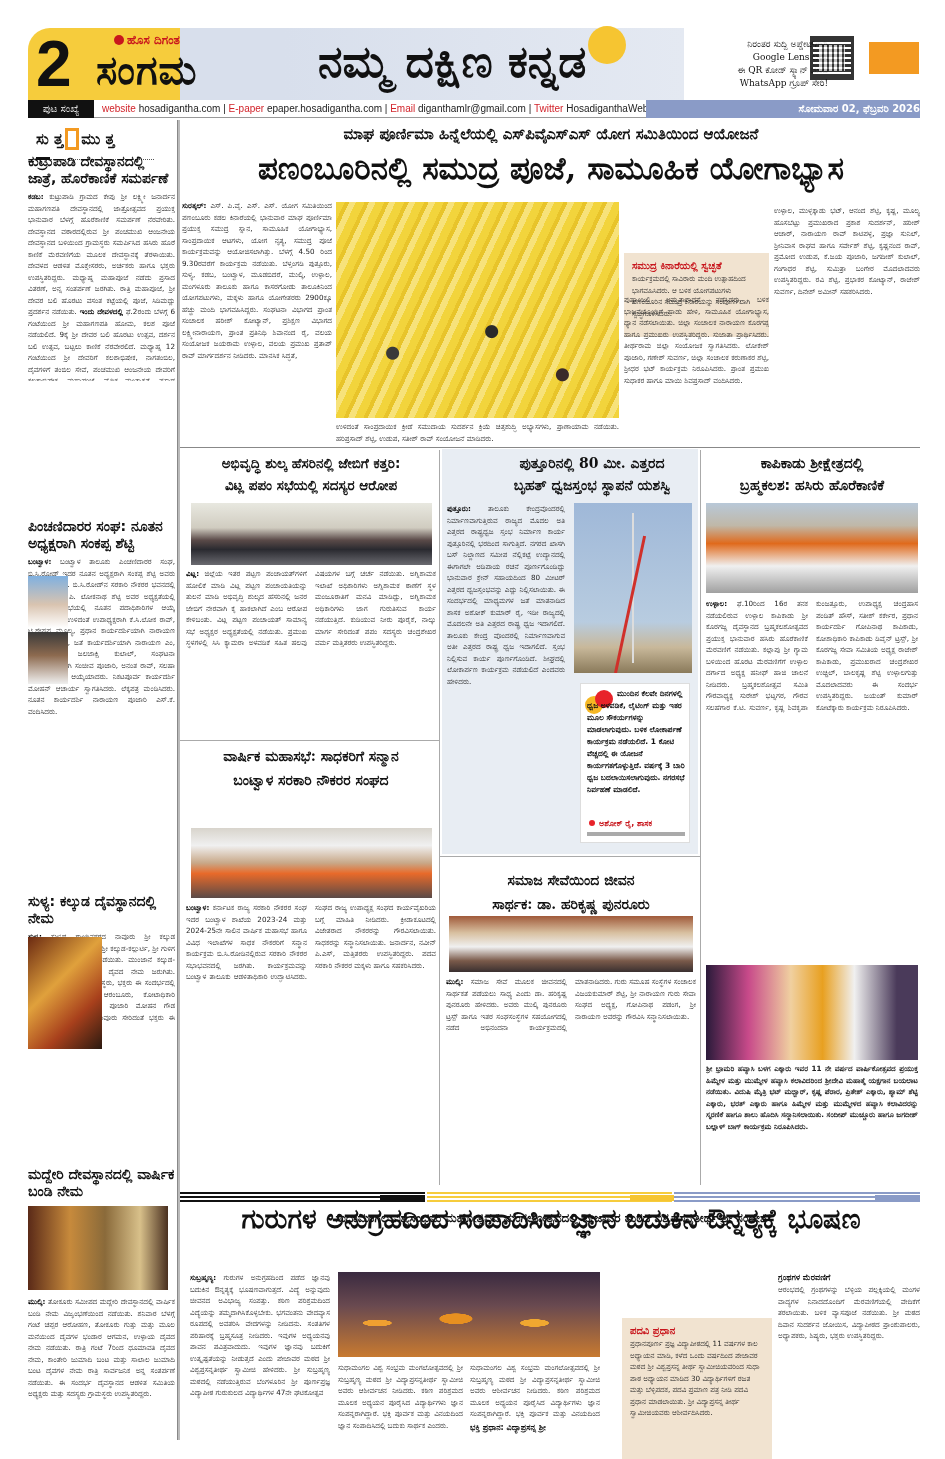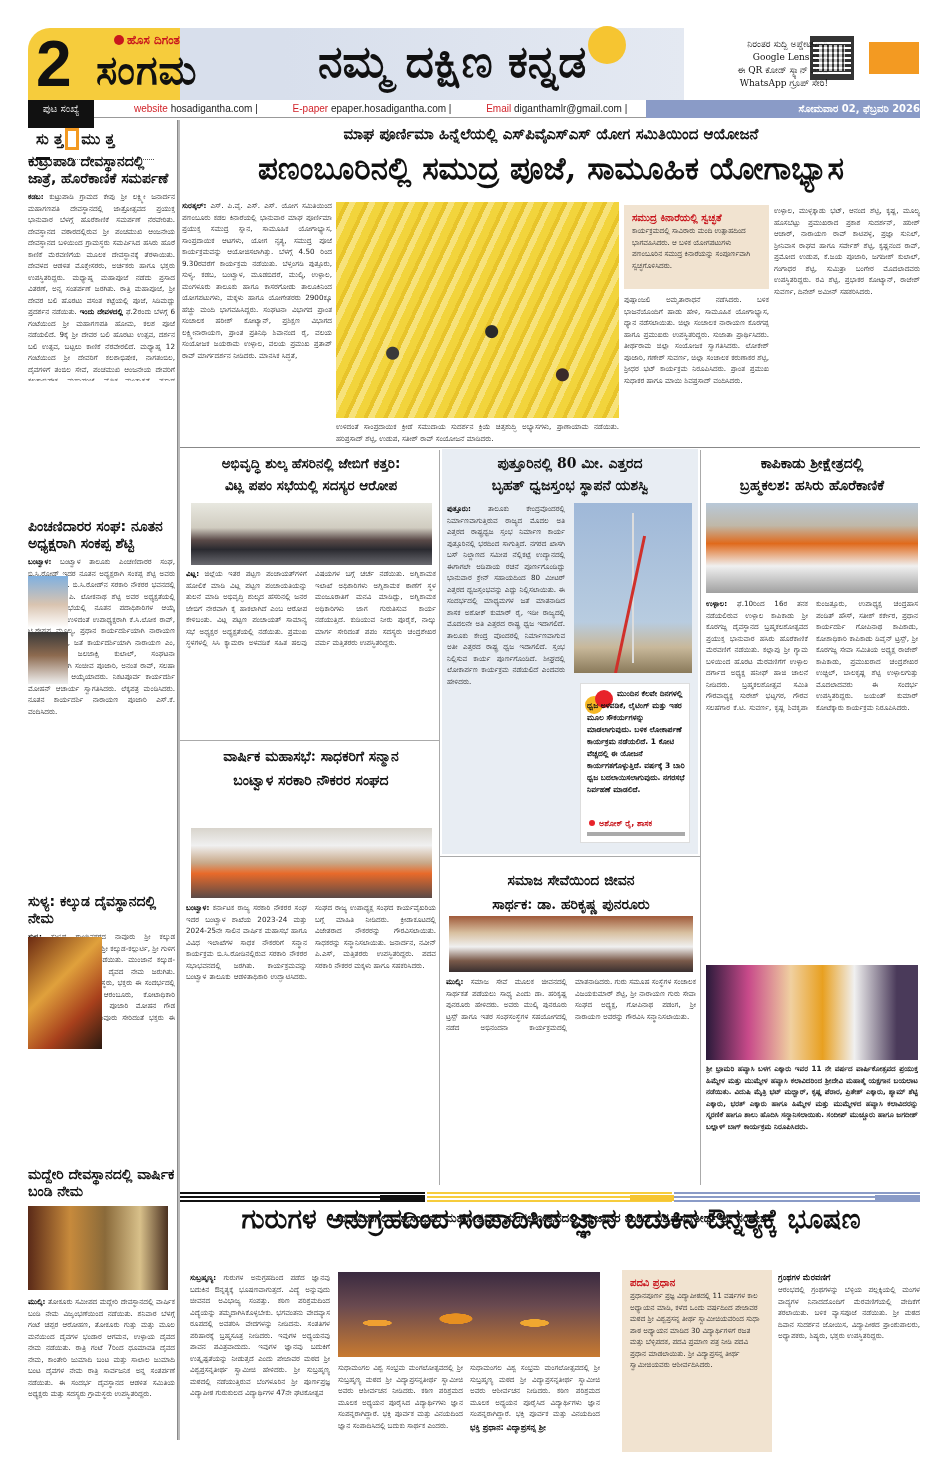--- a/index.html
+++ b/index.html
@@ -17,23 +17,23 @@
   .brand-top .dot { display:inline-block; width:10px; height:10px; border-radius:50%; background:#c8161d; margin-right:3px; vertical-align:-1px; }
   .brand-main { position: absolute; left: 68px; top: 22px; font: bold 40px/1 "DejaVu Serif", serif; color: #111; letter-spacing: 1px; }
   .section-title { position: absolute; left: 290px; top: 12px; font: bold 44px/1 "DejaVu Serif", serif; color: #111; }
   .qr-text { position: absolute; left: 640px; top: 10px; width: 160px; text-align: right; font: 9px/13px "DejaVu Serif", serif; color: #111; }
   .qr-box { position: absolute; left: 782px; top: 8px; width: 44px; height: 44px; background:
       repeating-linear-gradient(0deg,#111 0 3px,#fff 3px 5px), #fff; opacity:.85; border: 3px solid #111; }
   .qr-box::before { content:""; position:absolute; inset:6px; background: repeating-linear-gradient(90deg,#fff 0 3px,#111 3px 5px); opacity:.7; }
   .orange-block { position: absolute; left: 841px; top: 14px; width: 50px; height: 32px; background: #f39a22; }
 
   .infobar { position: absolute; left: 28px; top: 100px; width: 892px; height: 18px; border-bottom: 1px solid #999; }
-  .infobar .tag { position: absolute; left: 0; top: 0; width: 66px; height: 28px; background: #111; color: #fff; font: 10px/18px "DejaVu Sans", sans-serif; text-align: center; }
+  .infobar .tag { position: absolute; left: 0; top: 0; width: 66px; height: 18px; background: #111; color: #fff; font: 10px/18px "DejaVu Sans", sans-serif; text-align: center; }
   .infobar .links { position: absolute; left: 74px; top: 0; font: 10px/18px "Liberation Sans", sans-serif; color: #222; white-space: nowrap; }
-  .infobar .links .k { color: #d2232a; margin-left: 32px; }
+  .infobar .links .k { color: #d2232a; }
   .infobar .date { position: absolute; left: 618px; top: 0; width: 274px; height: 18px; background: #8a9bc7; color: #fff; font: bold 10px/18px "DejaVu Sans", sans-serif; text-align: right; }
 
   
   .abs { position: absolute; }
   .body-text { font: 7.2px/11.5px "DejaVu Sans", sans-serif; color: #222; text-align: justify; overflow: hidden; }
   .body-text b { color: #000; }
   .head { font-family: "DejaVu Sans", sans-serif; font-weight: bold; color: #111; text-align: center; }
   .photo { position: absolute; overflow: hidden; }
   .vrule { position: absolute; width: 1px; background: #aaa; }
   .hrule { position: absolute; height: 1px; background: #aaa; }
@@ -44,21 +44,21 @@
 
   .pull-quote { position:absolute; left:580px; top:683px; width:110px; height:160px; background:#fff; border:1px solid #ddd; }
   .pq-mark { position:absolute; left:4px; top:6px; width:28px; height:28px; }
   .pq-mark .c1 { position:absolute; left:0; top:6px; width:18px; height:18px; border-radius:50%; background:#f6b824; }
   .pq-mark .c2 { position:absolute; left:10px; top:0; width:18px; height:18px; border-radius:50%; background:#e8232a; }
   .pq-text { position:absolute; left:6px; top:4px; width:98px; font: bold 7.5px/12px "DejaVu Sans", sans-serif; color:#111; text-indent:30px; }
   .pq-author { position:absolute; left:8px; top:136px; font: bold 8px/1 "DejaVu Sans", sans-serif; color:#c8161d; }
   .pq-author::before { content:""; display:inline-block; width:6px; height:6px; border-radius:50%; background:#e8232a; margin-right:4px; vertical-align:0; }
   .pq-bar { position:absolute; left:6px; bottom:6px; width:98px; height:4px; background:#aaa; }
 
-  .sidebar-box { position:absolute; background:#f1e3d0; padding:6px 8px; }
+  .sidebar-box { position:absolute; background:#f1e3d0; padding:6px 8px;margin-top:48px; }
   .sidebar-box .sb-title { font: bold 10px/14px "DejaVu Sans", sans-serif; color:#c8161d; }
   .sidebar-box .sb-text { font: 7.2px/11.5px "DejaVu Sans", sans-serif; color:#222; }
 
   .divider-stripes { position:absolute; left:180px; top:1192px; width:740px; height:12px; }
   .divider-stripes .s { position:absolute; top:0; height:12px; }
 </style>
 </head>
 <body>
 
 <div class="masthead">
@@ -155,21 +155,21 @@
 <div class="abs" style="left:186px;top:452px;width:250px;">
   <div class="head" style="font-size:13.5px;line-height:22px;">ಅಭಿವೃದ್ಧಿ ಶುಲ್ಕ ಹೆಸರಿನಲ್ಲಿ ಜೇಬಿಗೆ ಕತ್ತರಿ:</div>
   <div class="head" style="font-size:13.5px;line-height:22px;">ವಿಟ್ಲ ಪಪಂ ಸಭೆಯಲ್ಲಿ ಸದಸ್ಯರ ಆರೋಪ</div>
 </div>
 <div class="photo" style="left:191px;top:503px;width:241px;height:62px;background:linear-gradient(180deg,#e8e8e0 0,#d0ccc0 40%,#5a4a48 60%,#2a2a30 75%,#6a6a70 100%);"></div>
 <div class="body-text abs" style="left:186px;top:568px;width:250px;height:165px;column-count:2;column-gap:8px;"><b>ವಿಟ್ಲ:</b> <span>ಜಿಲ್ಲೆಯ ಇತರ ಪಟ್ಟಣ ಪಂಚಾಯತ್‌ಗಳಿಗೆ ಹೋಲಿಕೆ ಮಾಡಿ ವಿಟ್ಲ ಪಟ್ಟಣ ಪಂಚಾಯತಿಯನ್ನು ತುಲನೆ ಮಾಡಿ ಅಭಿವೃದ್ಧಿ ಶುಲ್ಕದ ಹೆಸರಿನಲ್ಲಿ ಜನರ ಜೇಬಿಗೆ ನೇರವಾಗಿ ಕೈ ಹಾಕಲಾಗಿದೆ ಎಂಬ ಆರೋಪ ಕೇಳಿಬಂತು. ವಿಟ್ಲ ಪಟ್ಟಣ ಪಂಚಾಯತ್ ಸಾಮಾನ್ಯ ಸಭೆ ಅಧ್ಯಕ್ಷರ ಅಧ್ಯಕ್ಷತೆಯಲ್ಲಿ ನಡೆಯಿತು. ಪ್ರಮುಖ ಸ್ಥಳಗಳಲ್ಲಿ ಸಿಸಿ ಕ್ಯಾಮರಾ ಅಳವಡಿಕೆ ಸಹಿತ ಹಲವು ವಿಷಯಗಳ ಬಗ್ಗೆ ಚರ್ಚೆ ನಡೆಯಿತು. ಅಗ್ನಿಶಾಮಕ ಇಲಾಖೆ ಅಧಿಕಾರಿಗಳು ಅಗ್ನಿಶಾಮಕ ಠಾಣೆಗೆ ಸ್ಥಳ ಮಂಜೂರಾತಿಗೆ ಮನವಿ ಮಾಡಿದ್ದು, ಅಗ್ನಿಶಾಮಕ ಅಧಿಕಾರಿಗಳು ಜಾಗ ಗುರುತಿಸುವ ಕಾರ್ಯ ನಡೆಯುತ್ತಿದೆ. ಕುಡಿಯುವ ನೀರು ಪೂರೈಕೆ, ನಾಲ್ಕು ಮಾರ್ಗ ಸೇರಿದಂತೆ ಪಪಂ ಸದಸ್ಯರು ಚಂದ್ರಶೇಖರ ವರ್ಮ ಮತ್ತಿತರರು ಉಪಸ್ಥಿತರಿದ್ದರು.</span></div>
 
 <div class="vrule" style="left:439px;top:450px;height:735px;"></div>
 
 <div class="abs" style="left:442px;top:449px;width:256px;height:405px;background:#e8edf3;"></div>
-<div class="abs" style="left:446px;top:452px;width:248px;">
+<div class="abs" style="left:468px;top:452px;width:248px;">
   <div class="head" style="font-size:14px;line-height:22px;font-family:'DejaVu Serif',serif;">ಪುತ್ತೂರಿನಲ್ಲಿ 80 ಮೀ. ಎತ್ತರದ</div>
   <div class="head" style="font-size:14px;line-height:22px;font-family:'DejaVu Serif',serif;">ಬೃಹತ್ ಧ್ವಜಸ್ತಂಭ ಸ್ಥಾಪನೆ ಯಶಸ್ವಿ</div>
 </div>
 <div class="body-text abs" style="left:447px;top:503px;width:118px;height:340px;"><b>ಪುತ್ತೂರು:</b> <span>ತಾಲೂಕು ಕೇಂದ್ರವೊಂದರಲ್ಲಿ ನಿರ್ಮಾಣವಾಗುತ್ತಿರುವ ರಾಜ್ಯದ ಮೊದಲ ಅತಿ ಎತ್ತರದ ರಾಷ್ಟ್ರಧ್ವಜ ಸ್ತಂಭ ನಿರ್ಮಾಣ ಕಾರ್ಯ ಪುತ್ತೂರಿನಲ್ಲಿ ಭರದಿಂದ ಸಾಗುತ್ತಿದೆ. ನಗರದ ಖಾಸಗಿ ಬಸ್ ನಿಲ್ದಾಣದ ಸಮೀಪ ನೆಲ್ಲಿಕಟ್ಟೆ ಉದ್ಯಾನದಲ್ಲಿ ಈಗಾಗಲೇ ಅಡಿಪಾಯ ರಚನೆ ಪೂರ್ಣಗೊಂಡಿದ್ದು ಭಾನುವಾರ ಕ್ರೇನ್ ಸಹಾಯದಿಂದ 80 ಮೀಟರ್ ಎತ್ತರದ ಧ್ವಜಸ್ತಂಭವನ್ನು ಎದ್ದು ನಿಲ್ಲಿಸಲಾಯಿತು. ಈ ಸಂದರ್ಭದಲ್ಲಿ ಮಾಧ್ಯಮಗಳ ಜತೆ ಮಾತನಾಡಿದ ಶಾಸಕ ಅಶೋಕ್ ಕುಮಾರ್ ರೈ, ಇಡೀ ರಾಜ್ಯದಲ್ಲಿ ಮೊದಲನೇ ಅತಿ ಎತ್ತರದ ರಾಷ್ಟ್ರ ಧ್ವಜ ಇದಾಗಲಿದೆ. ತಾಲೂಕು ಕೇಂದ್ರ ವೊಂದರಲ್ಲಿ ನಿರ್ಮಾಣವಾಗುವ ಅತೀ ಎತ್ತರದ ರಾಷ್ಟ್ರ ಧ್ವಜ ಇದಾಗಲಿದೆ. ಸ್ತಂಭ ನಿಲ್ಲಿಸುವ ಕಾರ್ಯ ಪೂರ್ಣಗೊಂಡಿದೆ. ಶೀಘ್ರದಲ್ಲಿ ಲೋಕಾರ್ಪಣ ಕಾರ್ಯಕ್ರಮ ನಡೆಯಲಿದೆ ಎಂದವರು ಹೇಳಿದರು.</span></div>
 <div class="photo" style="left:574px;top:503px;width:118px;height:170px;background:linear-gradient(180deg,#9fb8d8 0,#b8cce0 70%,#c8b89a 85%,#8a7a5a 100%);">
   <div style="position:absolute;left:58px;top:10px;width:2px;height:150px;background:#ddd;"></div>
   <div style="position:absolute;left:40px;top:30px;width:3px;height:140px;background:#d0302a;transform:rotate(12deg);transform-origin:bottom;"></div>
 </div>
 <div class="pull-quote">
   <div class="pq-mark">

